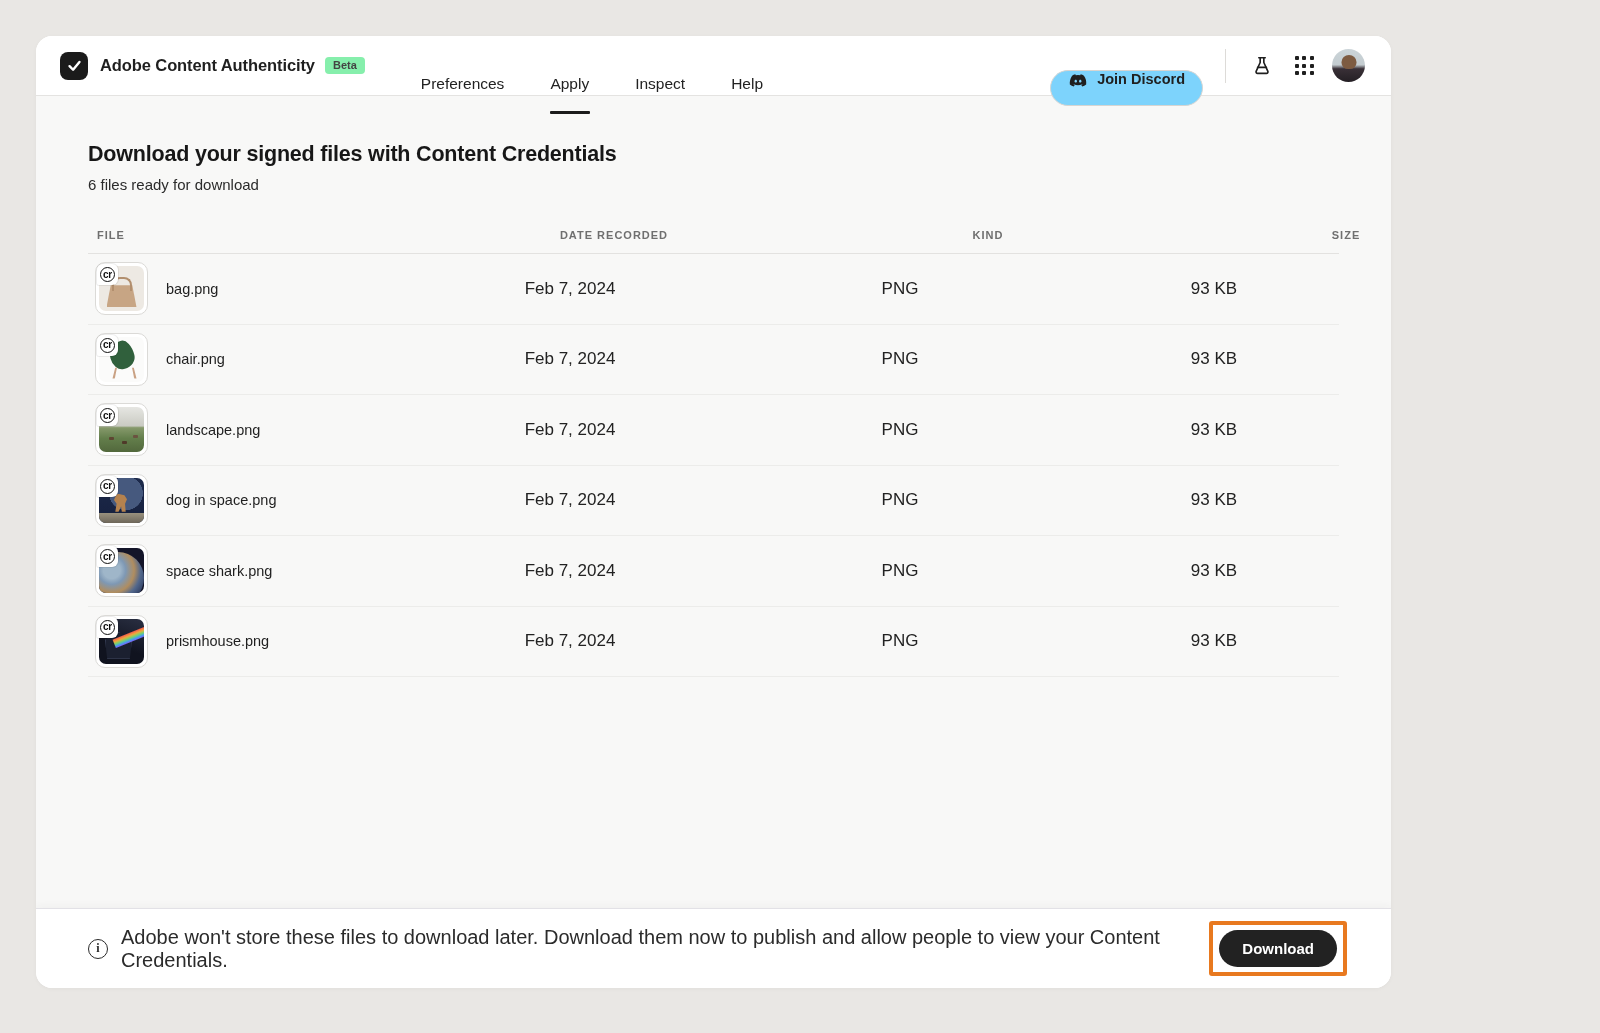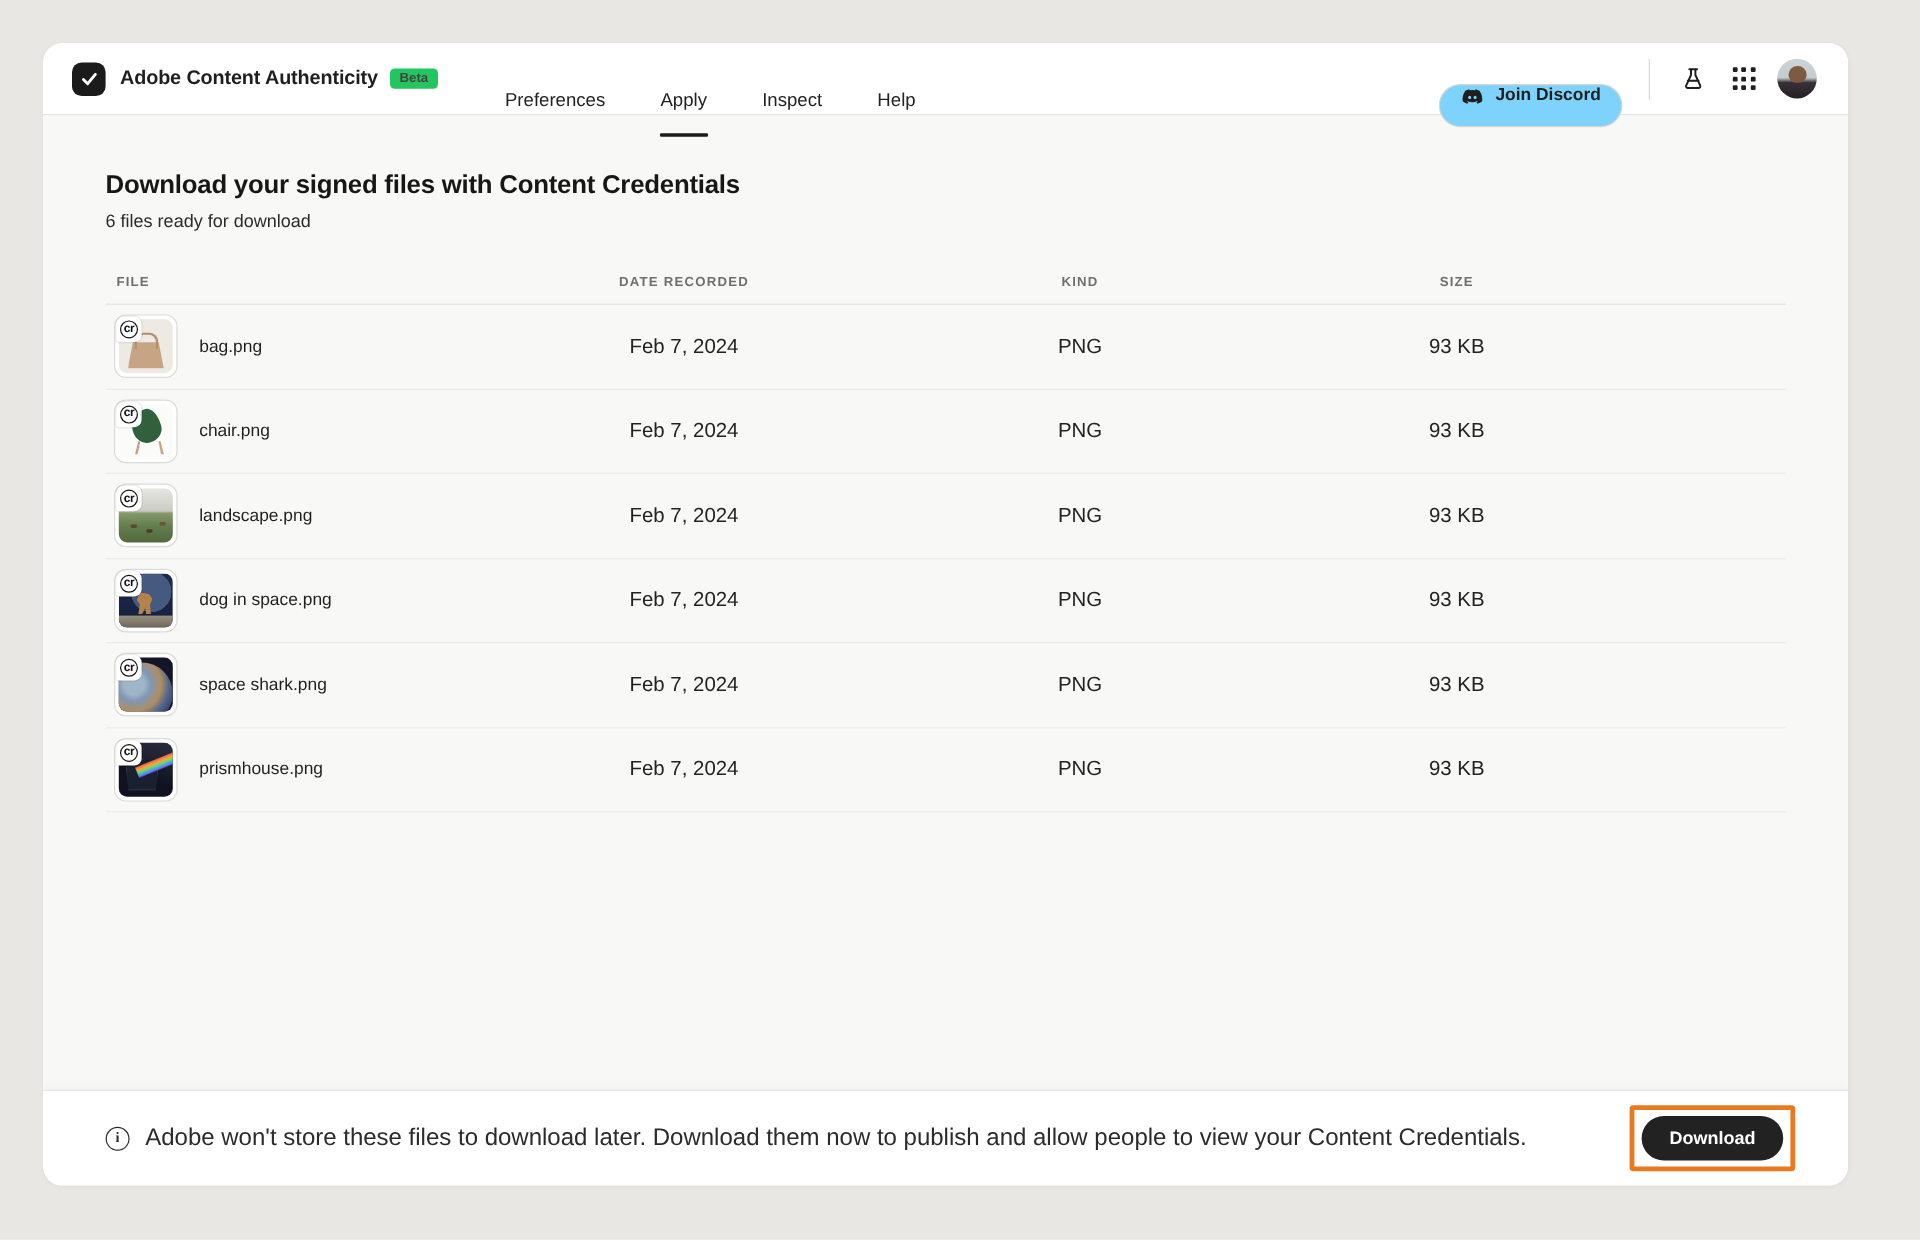--- a/index.html
+++ b/index.html
@@ -4,37 +4,37 @@
 <style>
   * { margin:0; padding:0; box-sizing:border-box; }
   html,body { width:1600px; height:1033px; }
   body {
     background:#E9E7E4;
     font-family:"Liberation Sans","DejaVu Sans",sans-serif;
     color:#1F1F1F;
     -webkit-font-smoothing:antialiased;
   }
   .card {
-    position:absolute; left:36px; top:36px; width:1504px; height:952px;
+    position:absolute; left:36px; top:36px; width:1355px; height:952px;
     background:#FFFFFF; border-radius:16px; overflow:hidden;
     display:flex; flex-direction:column;
     box-shadow:0 1px 4px rgba(0,0,0,.04);
   }
   
   .hdr {
     height:60px; flex:0 0 60px; background:#fff; border-bottom:1px solid #E4E3E1;
     display:flex; align-items:center; padding:0 26px 0 24px; position:relative; z-index:3;
   }
   .logo {
     width:28px; height:28px; background:#1B1B1B; border-radius:8px;
     display:flex; align-items:center; justify-content:center; flex:0 0 auto;
   }
   .app-title { font-size:16.5px; font-weight:700; margin-left:12px; letter-spacing:-.1px; white-space:nowrap; }
   .beta {
-    margin-left:10px; background:#22c55e; color:#444; font-size:11px; font-weight:700;
+    margin-left:10px; background:#86efac; color:#444; font-size:11px; font-weight:700;
     padding:3px 8px; border-radius:4px; line-height:1;
   }
   .nav { display:flex; align-items:center; height:100%; margin-left:56px; gap:46px; }
   .nav-item {
     font-size:15.5px; color:#222; height:100%; display:flex; align-items:center;
     position:relative; cursor:pointer; white-space:nowrap;margin-top:36px;
   }
   .nav-item.active::after {
     content:""; position:absolute; bottom:-1px; left:50%; transform:translateX(-50%);
     width:40px; height:3px; background:#1B1B1B; border-radius:1px;
@@ -56,21 +56,21 @@
   .avatar::before {
     content:""; position:absolute; left:50%; top:18%; transform:translateX(-50%);
     width:15px; height:14px; border-radius:50% 50% 45% 45%; background:#7D5B41;
   }
   
   .main { flex:1 1 auto; background:#F8F8F7; padding:46px 52px 0 52px; overflow:hidden; }
   .page-title { font-size:21.5px; font-weight:700; letter-spacing:-.2px; color:#171717; }
   .page-sub { font-size:15px; color:#2B2B2B; margin-top:9px; }
   .tbl { margin-top:36px; }
   .thead, .trow { display:grid; grid-template-columns:282px 400px 260px 368px 1fr; align-items:center; }
-  .thead { padding-bottom:12px; border-bottom:1px solid #E3E2E0; }
+  .thead { padding-bottom:12px; border-bottom:1px solid #E3E2E0;gap:44px; }
   .th {
     font-size:11px; font-weight:700; letter-spacing:1px; color:#6F6F6F; text-transform:uppercase;
   }
   .th-file { padding-left:9px; }
   .th-date,.th-kind,.th-size { text-align:center; }
   .trow { height:70.5px; border-bottom:1px solid #ECECEA; }
   .cell { font-size:17px; color:#222; text-align:center; }
   .cell-file { display:flex; align-items:center; gap:18px; padding-left:7px; }
   .fname { font-size:14.5px; color:#1F1F1F; }
   

